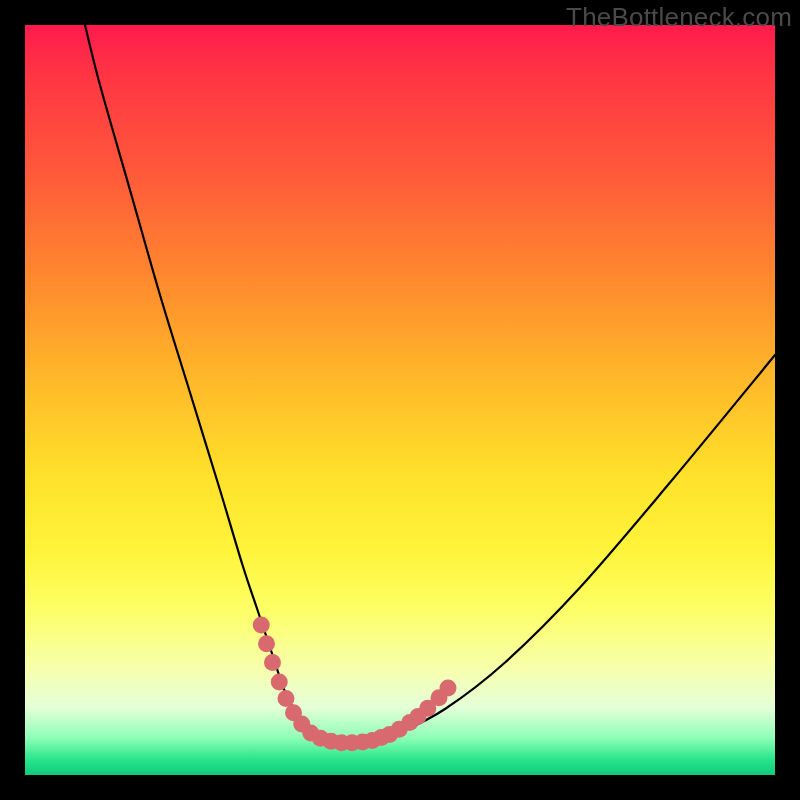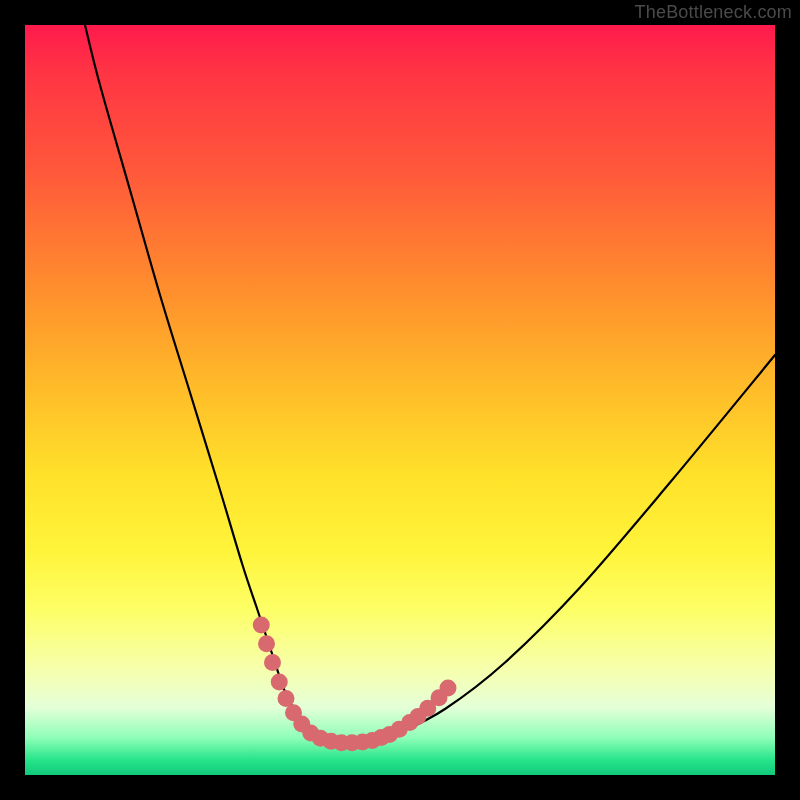--- a/index.html
+++ b/index.html
@@ -31,21 +31,21 @@
       #8fffb8 95%,
       #27e48a 98%,
       #11c97a 100%
     );
   }
   .watermark {
     position: absolute;
     top: 2px;
     right: 8px;
     color: #4a4a4a;
-    font-size: 18px;
+    font-size: 26px;
     font-weight: 500;
     letter-spacing: 0.2px;
     user-select: none;
   }
   svg.curve {
     position: absolute;
     left: 0;
     top: 0;
     width: 750px;
     height: 750px;

